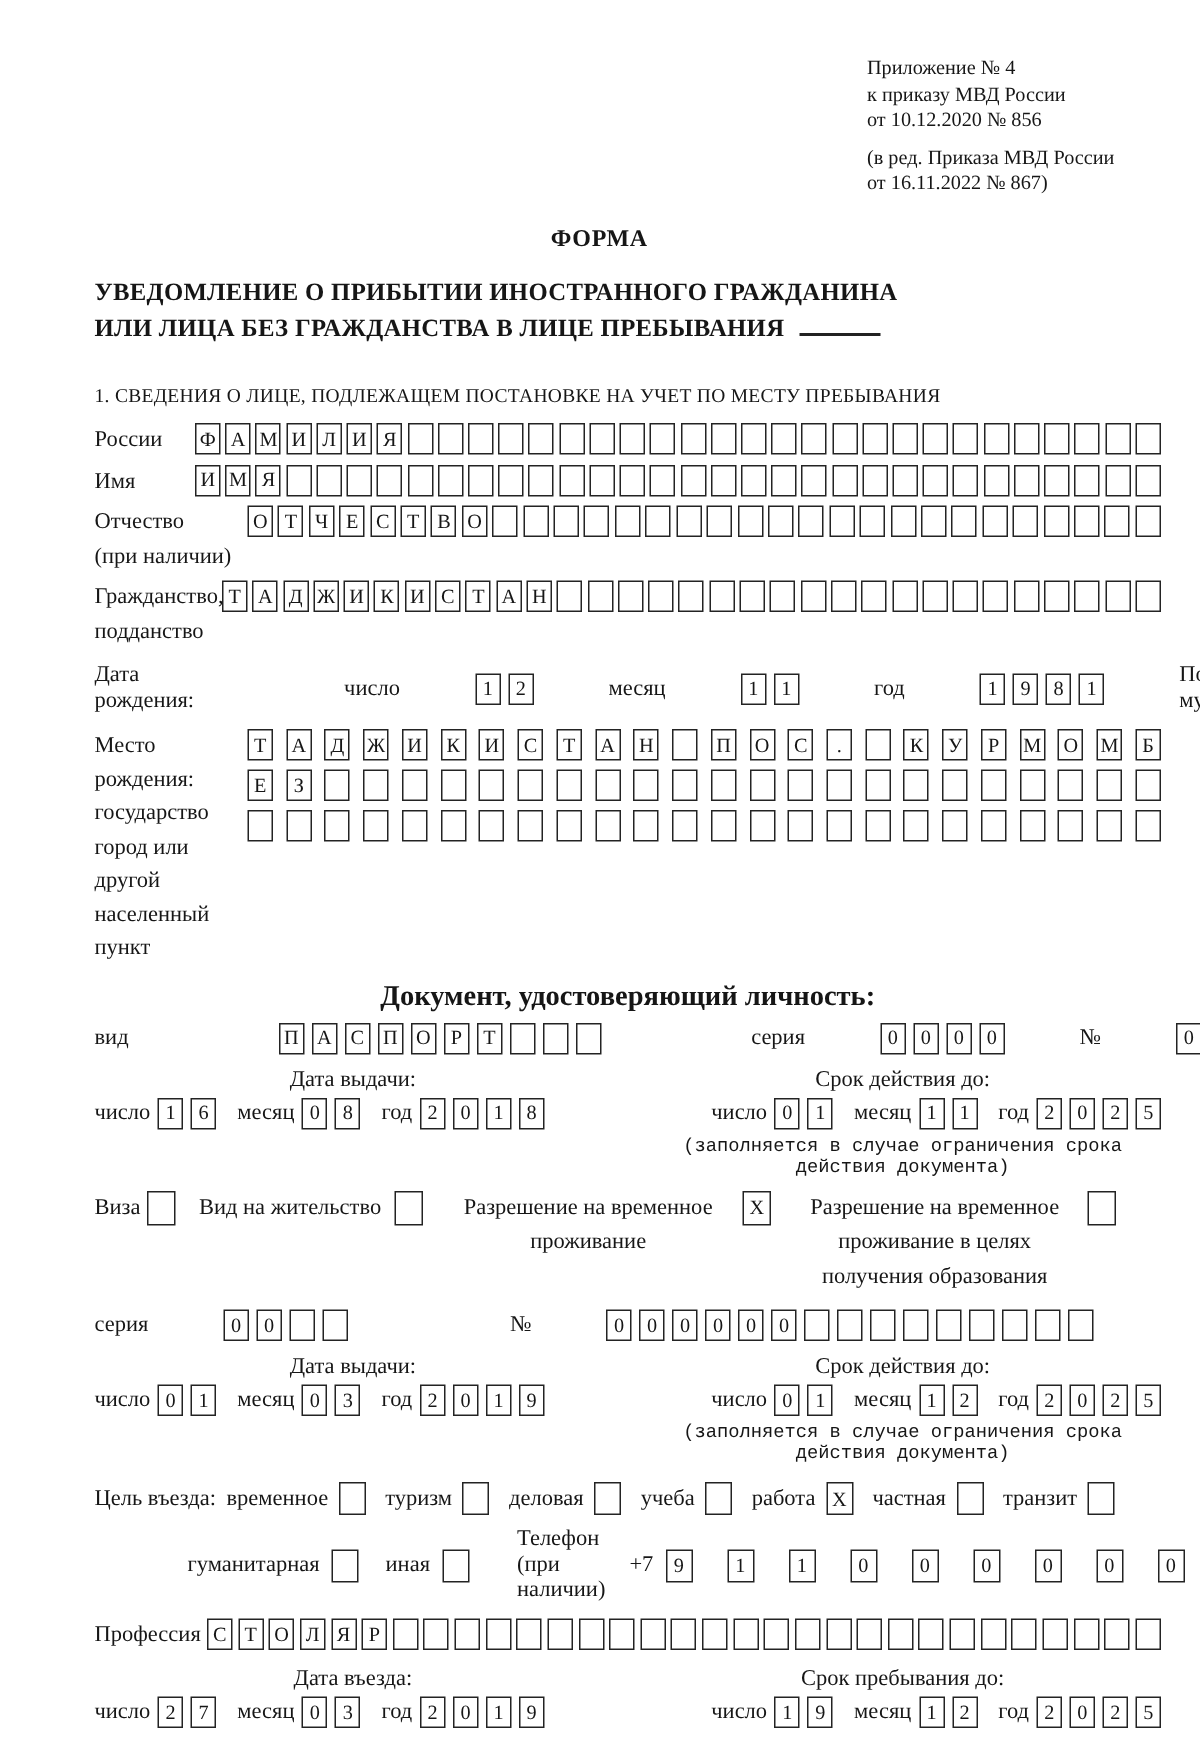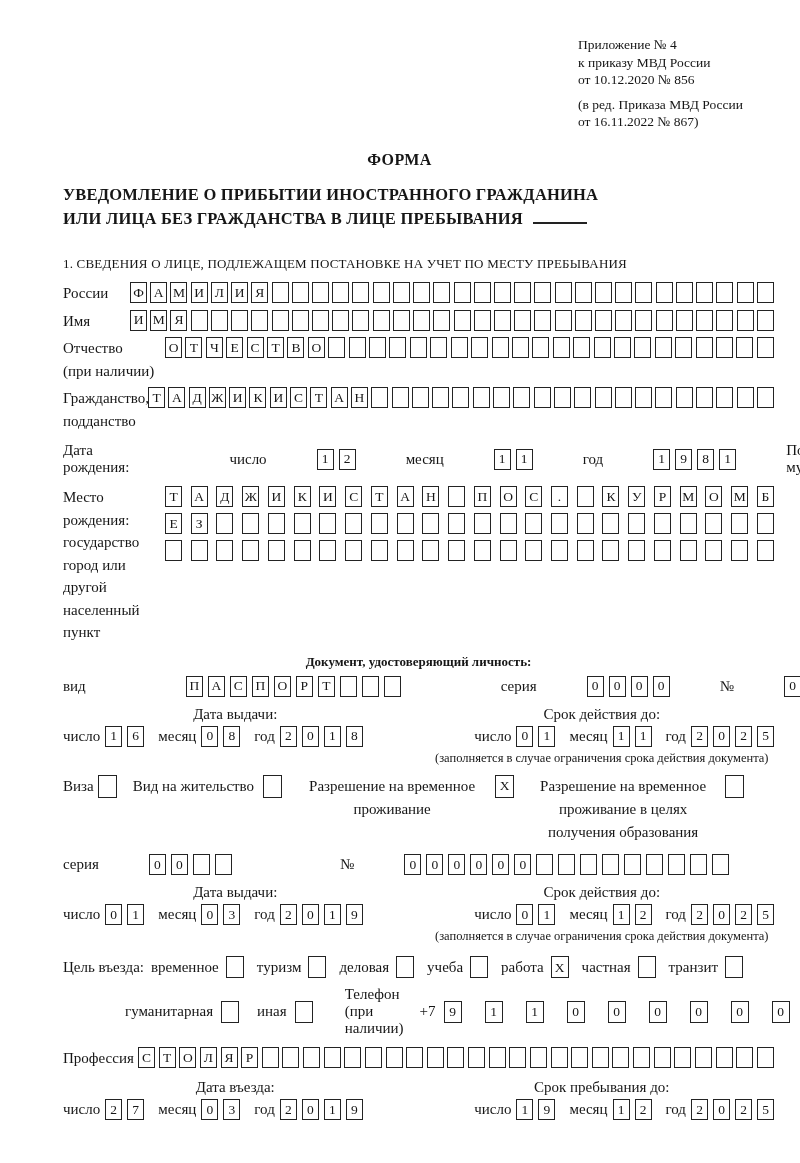--- a/index.html
+++ b/index.html
@@ -41,30 +41,30 @@
   .w102 { width: 102px; }
   .w85  { width: 85px; }
   .mt10 { margin-top: 10px; }
 
   .inline { display: flex; align-items: center; margin-top: 10px; gap: 44px; }
   .inline > * { margin-right: 6px; }
 
   .bp-rows { flex: 1; }
   .bp-rows .cells + .cells { margin-top: 6px; }
 
-  .doc-header { text-align: center; font-weight: bold; margin-top: 10px; font-size: 13px; }
+  .doc-header { text-align: center; font-weight: bold; margin-top: 10px; font-size: 19px; }
 
   
   .daterow { display: flex; margin-top: 9px; gap: 22px; }
   .dhalf { flex: 1; }
   .dtitle { text-align: center; margin-bottom: 3px; }
   .dline { display: flex; align-items: center; }
   .dline > span { margin-right: 5px; }
   .dline .g { margin-right: 14px; }
-  .caption { font-size: 12.5px; text-align: center; margin-top: 4px; }
+  .caption { font-size: 12.5px; text-align: center; margin-top: 4px; font-family: Liberation Mono, monospace; }
 
   
   .restext { margin-top: 10px; line-height: 1.55; }
   .opts { display: flex; align-items: flex-start; margin-top: 9px; }
   .opt { display: flex; align-items: flex-start; }
   .optlbl { white-space: pre-line; text-align: center; line-height: 1.55; }
   .opt .cell { margin-left: 9px; margin-right: 16px; width: 19px; height: 23px; }
   .opt:last-child .cell { margin-right: 0; }
 
   

